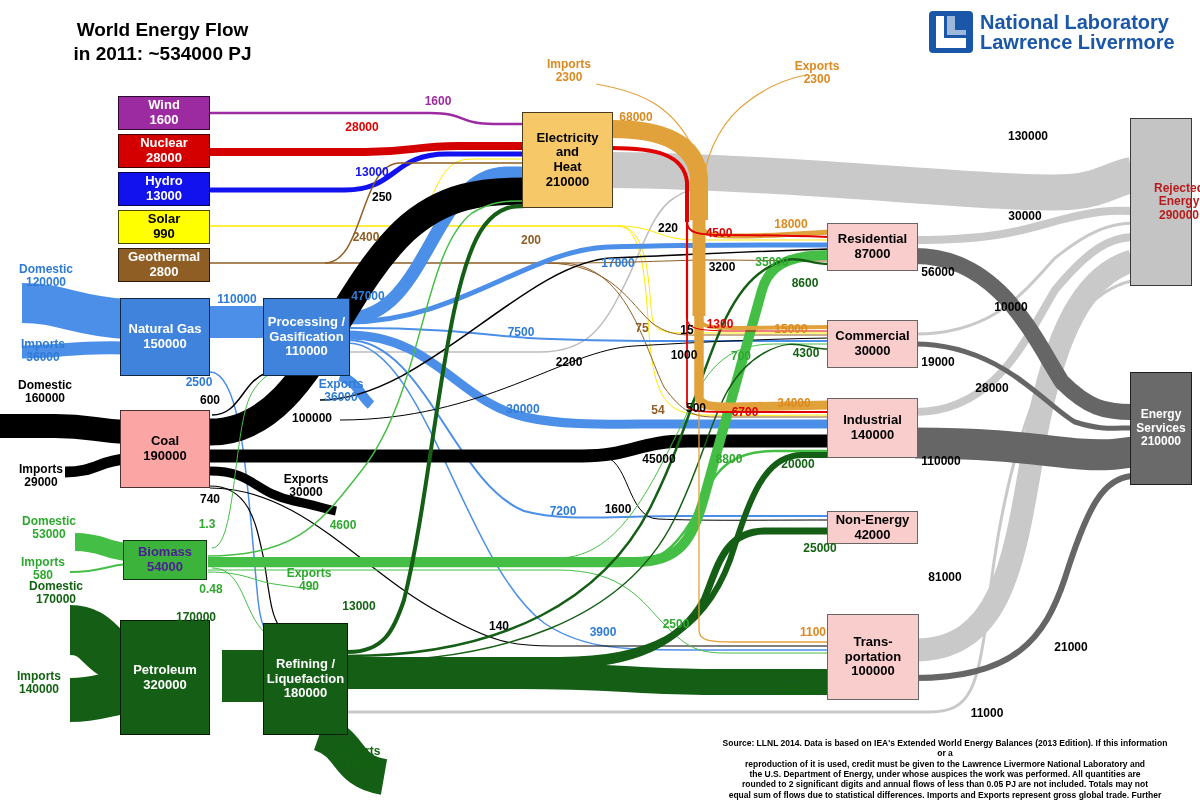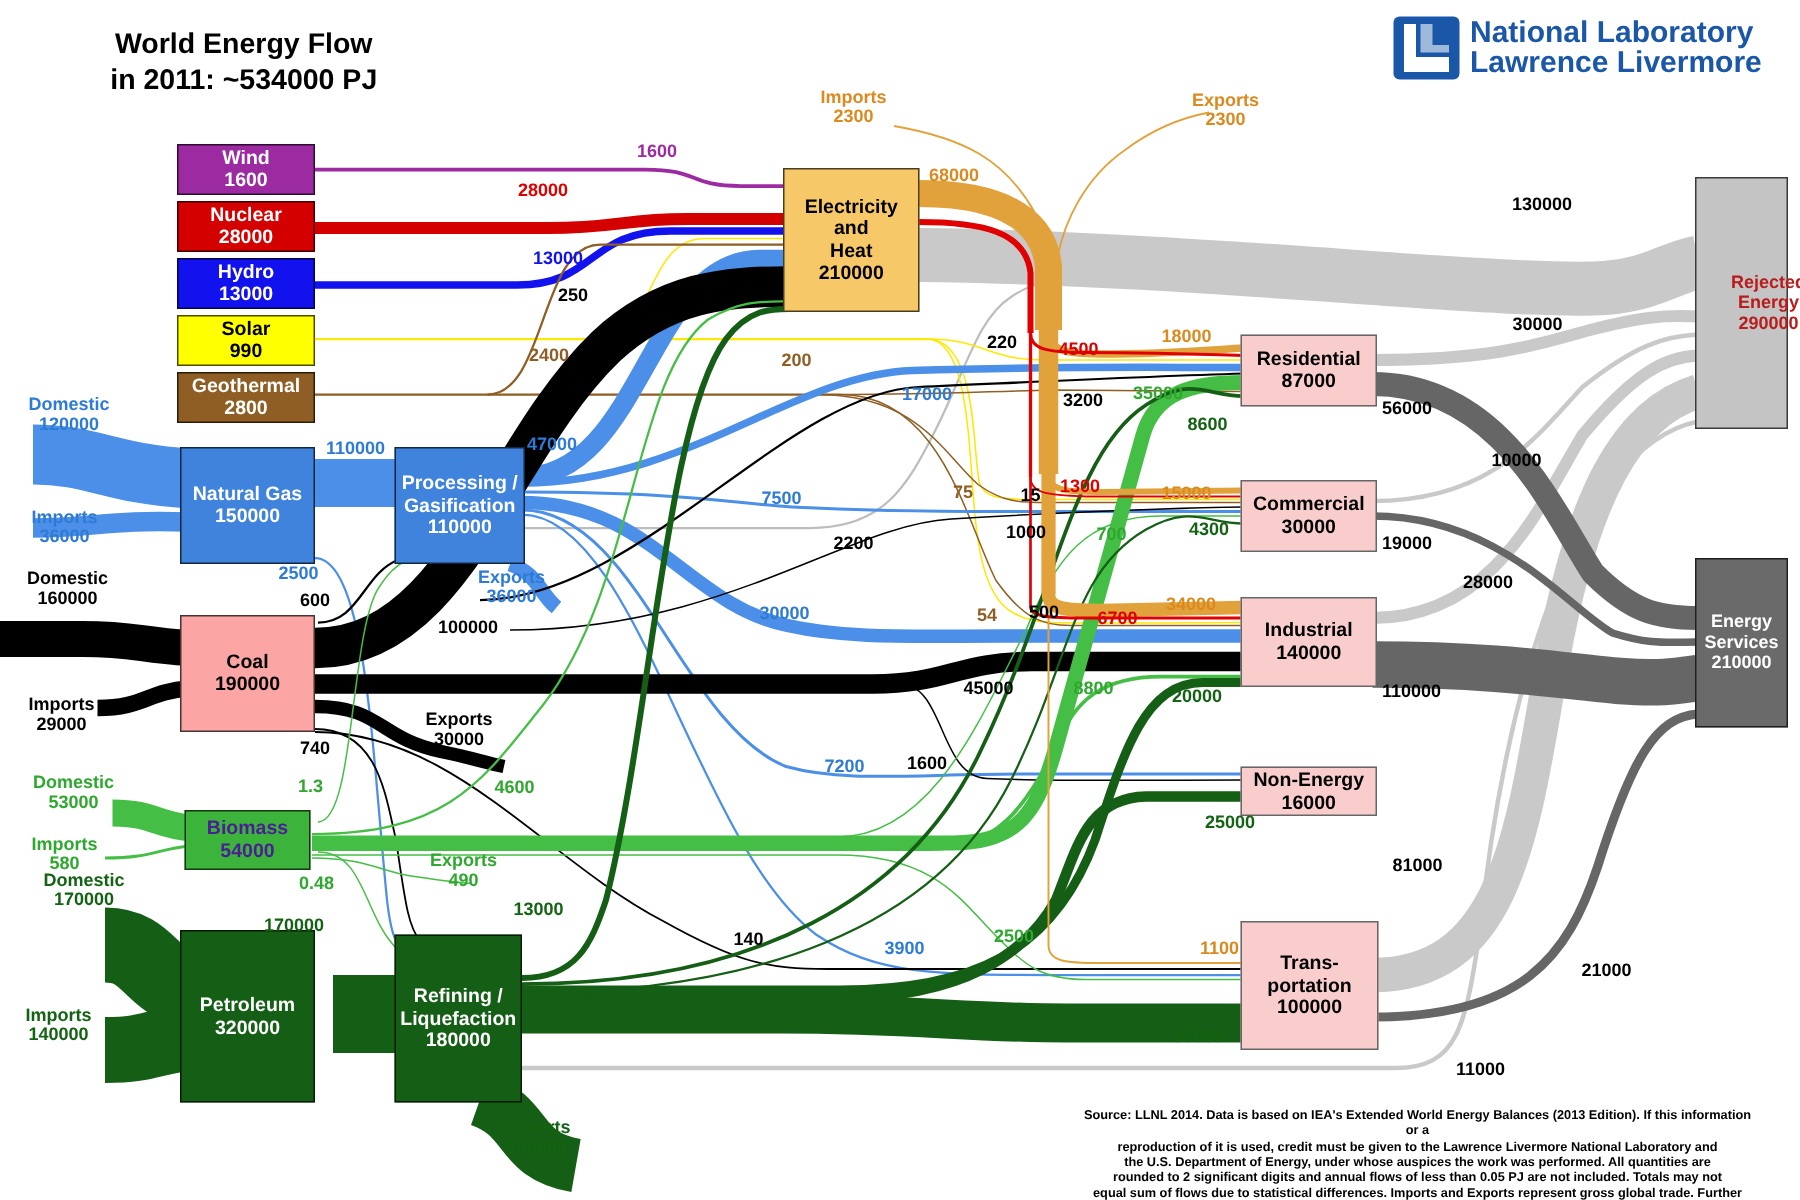--- a/index.html
+++ b/index.html
@@ -185,21 +185,21 @@
 and
 Heat
 210000</div>
 <div class="node n-use" style="left:827px;top:223px;width:91px;height:48px">Residential
 87000</div>
 <div class="node n-use" style="left:827px;top:320px;width:91px;height:48px">Commercial
 30000</div>
 <div class="node n-use" style="left:827px;top:398px;width:91px;height:60px">Industrial
 140000</div>
 <div class="node n-use" style="left:827px;top:511px;width:91px;height:33px">Non-Energy
-16000</div>
+42000</div>
 <div class="node n-use" style="left:827px;top:614px;width:92px;height:86px">Trans-
 portation
 100000</div>
 <div class="node n-rej" style="left:1130px;top:118px;width:62px;height:168px">Rejected
 Energy
 290000</div>
 <div class="node n-es" style="left:1130px;top:372px;width:62px;height:113px">Energy
 Services
 210000</div>
 

